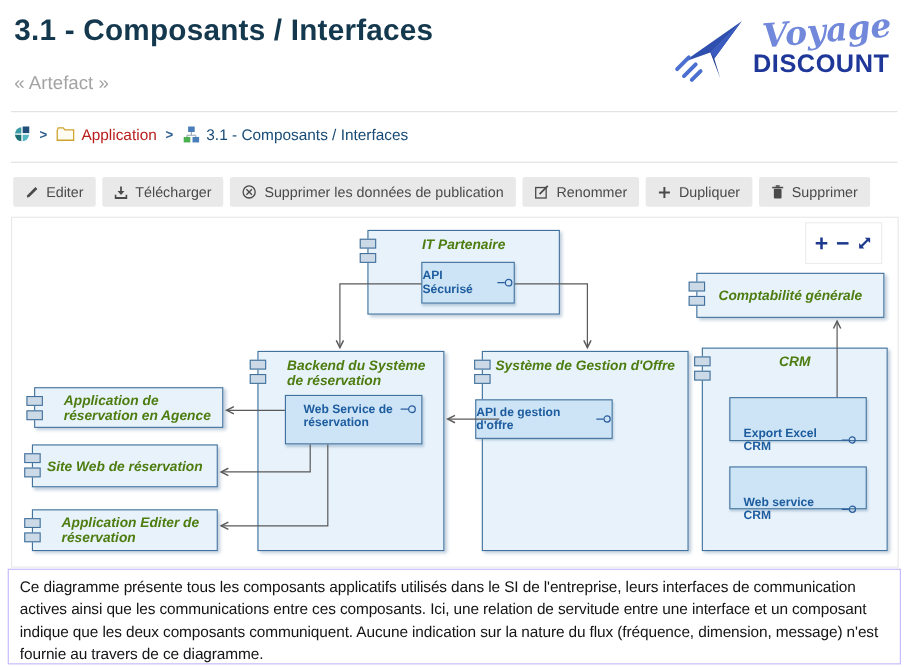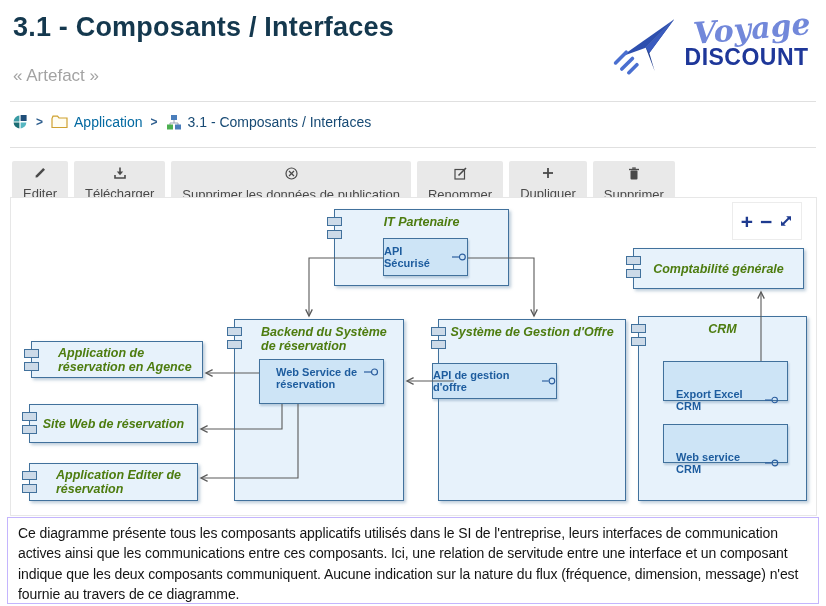--- a/index.html
+++ b/index.html
@@ -14,27 +14,27 @@
   
   .logo { position:absolute; top:8px; right:16px; display:flex; gap:9px; align-items:flex-start; }
   .logo .plane { margin-top:9px; }
   .logo .words { display:flex; flex-direction:column; align-items:flex-start; margin-top:4px; }
   .logo .script { font-family:"DejaVu Serif", serif; font-style:italic; font-weight:bold; font-size:30px; color:#7288da; transform:rotate(-5deg); line-height:1.1; margin-left:8px; }
   .logo .caps   { font-size:23px; font-weight:bold; color:#1e3799; letter-spacing:.5px; margin-top:-1px; }
 
   
   .crumbs { position:absolute; top:114px; left:12px; display:flex; align-items:center; gap:8px; font-size:14px; }
   .crumbs .sep { color:#2f5f8f; font-weight:bold; font-size:12px; }
-  .crumb-link { color:#0369a1; text-decoration:none; display:flex; align-items:center; gap:6px; }
+  .crumb-link { color:#b91c1c; text-decoration:none; display:flex; align-items:center; gap:6px; }
   .crumb-last { color:#174a74; }
 
   
   .toolbar { position:absolute; top:161px; left:12px; display:flex; gap:6px; }
   .tbtn { display:inline-flex; align-items:center; gap:7px; background:#e9e9e9; border:none; border-radius:2px;
-          color:#4a4a4a; font-size:13px; font-family:inherit; padding:6px 11px; cursor:pointer; white-space:nowrap;flex-direction:column; }
+          color:#4a4a4a; font-size:13px; font-family:inherit; padding:6px 11px; cursor:pointer; white-space:nowrap; }
   .tbtn svg { flex:0 0 auto; }
 
   
   .diagram { position:absolute; left:10px; top:197px; width:807px; height:319px; background:#fff; border:1px solid #e7e7e7; }
   .node { position:absolute; border:1px solid #41719c; background:#e7f2fb; box-shadow:2px 2px 3px rgba(108,142,173,.45); }
   .comp-title { font-weight:bold; color:#4d7c0f; font-size:12.5px; padding-top:5px; text-align:center;font-style:italic; }
   .ta-left .comp-title { text-align:left; padding-left:26px; padding-right:4px; }
   .leaf { display:flex; align-items:center; }
   .leaf .comp-title { width:100%; padding-top:0; }
   .iface { position:absolute; border:1px solid #41719c; background:#cde4f6; box-shadow:1px 2px 2px rgba(108,142,173,.4);
@@ -197,21 +197,21 @@
     <span class="tab t2"></span>
     <div class="comp-title">Système de Gestion d'Offre</div>
   </div>
 
   <div class="node" style="left:627px; top:118px; width:169px; height:185px;">
     <span class="tab t1"></span>
     <span class="tab t2"></span>
     <div class="comp-title">CRM</div>
   </div>
 
-  <div class="node leaf ta-left" style="left:20px; top:143px; width:172px; height:37px;">
+  <div class="node leaf ta-left" style="left:20px; top:154px; width:172px; height:37px;">
     <span class="tab t1"></span>
     <span class="tab t2"></span>
     <div class="comp-title">Application de réservation en Agence</div>
   </div>
 
   <div class="node leaf" style="left:18px; top:206px; width:169px; height:39px;">
     <span class="tab t1"></span>
     <span class="tab t2"></span>
     <div class="comp-title">Site Web de réservation</div>
   </div>

